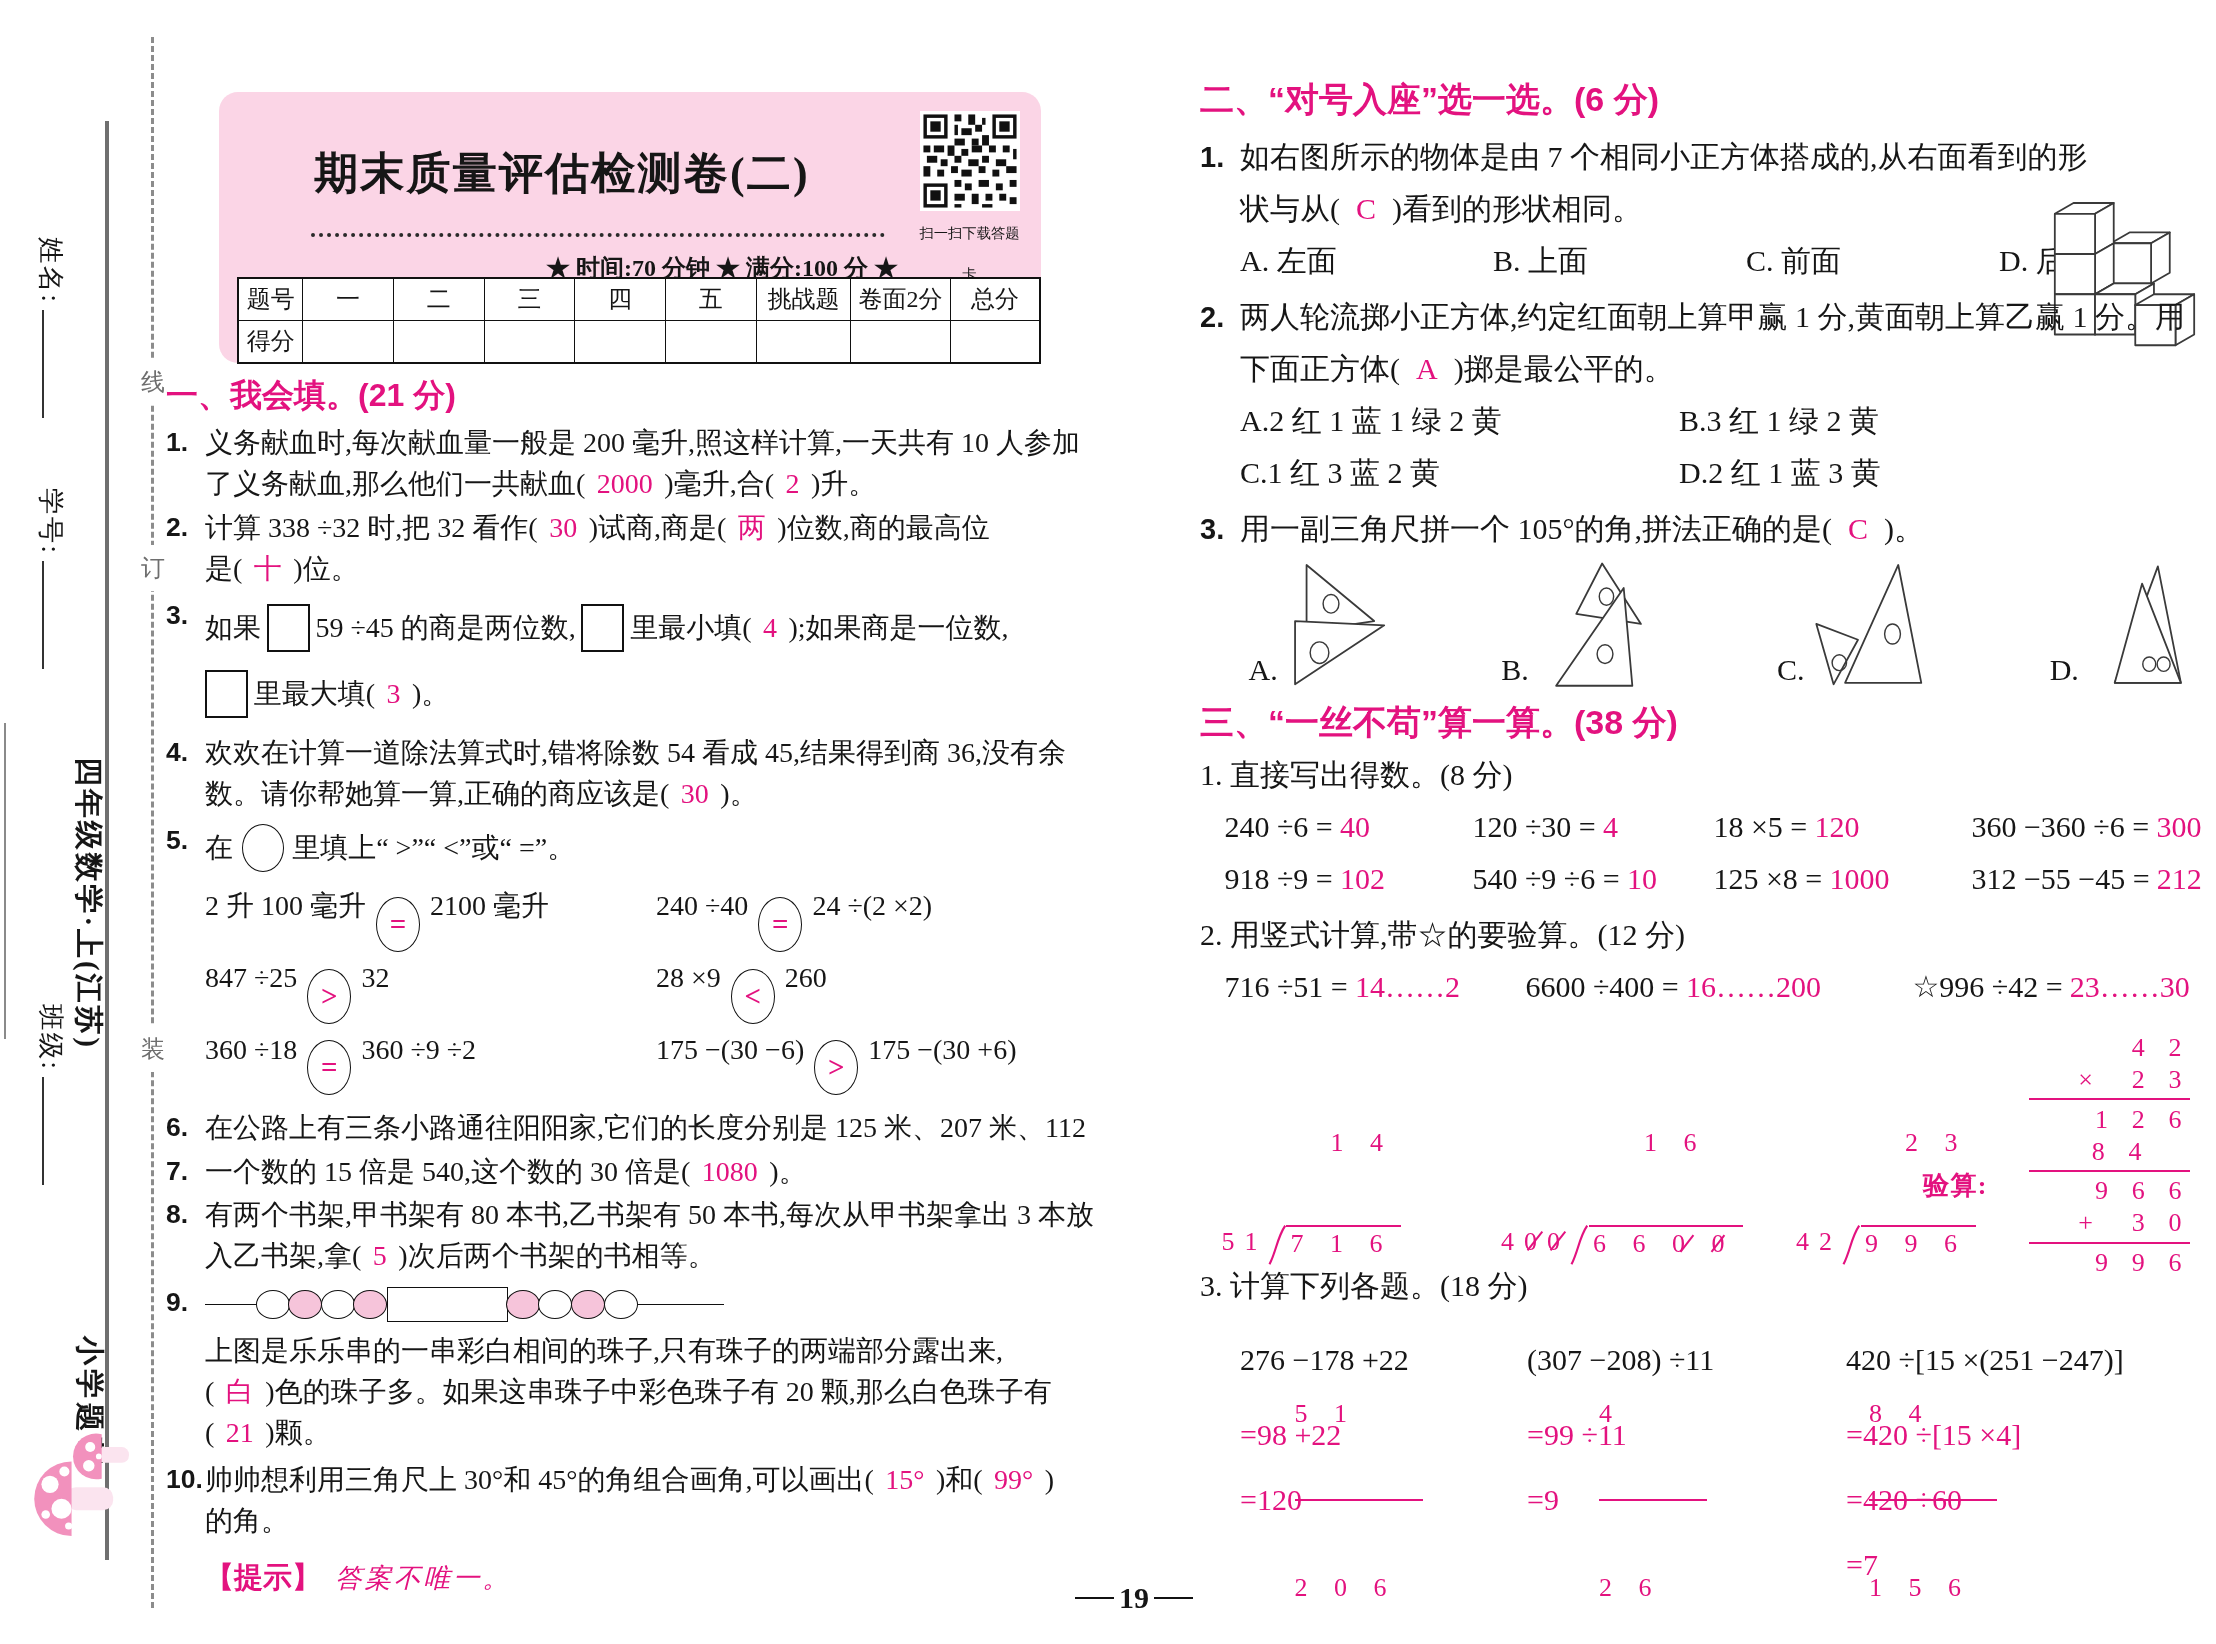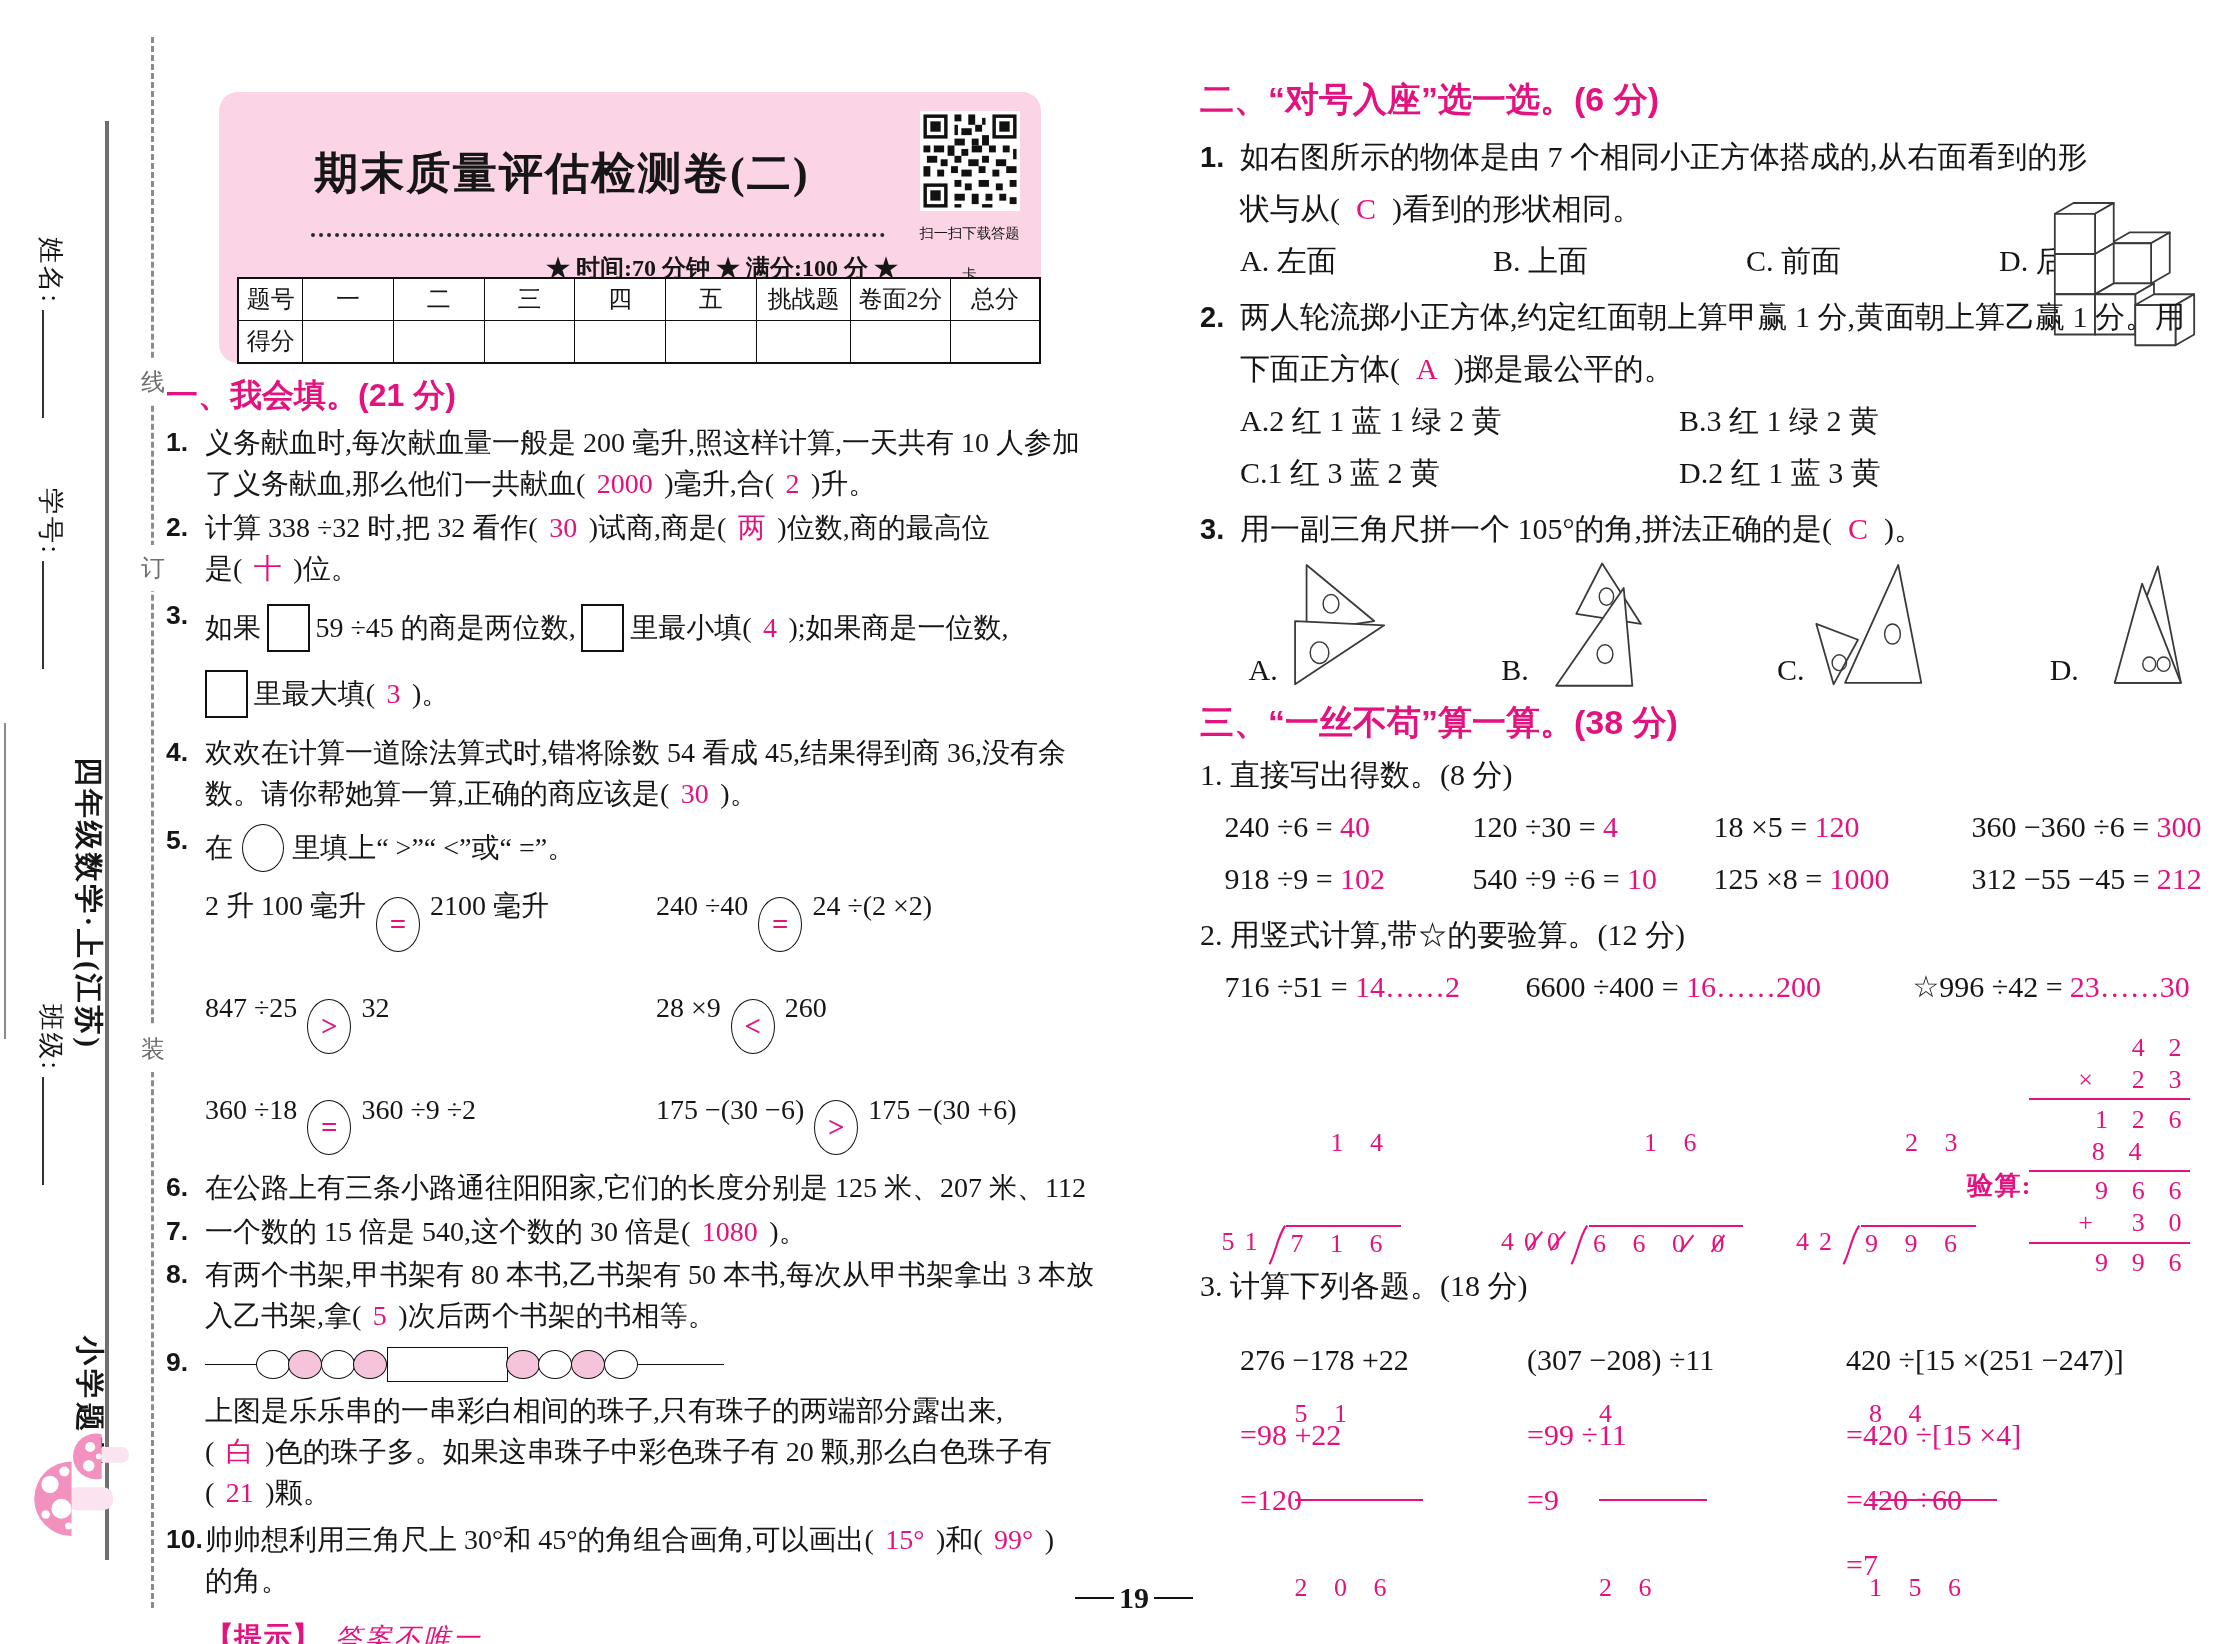--- a/index.html
+++ b/index.html
@@ -40,21 +40,21 @@
   .score-table{border:2.9px solid #111;}
   
   .sec-head{font-family:"Liberation Sans","DejaVu Sans",sans-serif;font-weight:bold;color:var(--mag);
     font-size:32px;line-height:39px;margin:0 0 7.2px 0;}
   .q{position:relative;padding-left:39px;}
   .qnum{position:absolute;left:0;top:0;font-family:"Liberation Sans","DejaVu Sans",sans-serif;font-weight:bold;font-size:26.5px;}
   .ans{color:var(--mag);padding:0 11.5px;}
   .ansletter{color:var(--mag);padding:0 16px;}
   .blank-box{display:inline-block;width:39px;height:44px;border:2.2px solid #111;vertical-align:-11.5px;margin:0 5.7px;background:#fff;}
   .circle{display:inline-block;width:40px;height:46px;border:1.8px solid #111;border-radius:50%;vertical-align:-13px;margin:0 8.6px;}
-  .comp-grid{display:grid;grid-template-columns:451px auto;row-gap:35px;margin:10px 0 2.9px 0;}
+  .comp-grid{display:grid;grid-template-columns:451px auto;row-gap:5px;margin:10px 0 2.9px 0;}
   .oval{display:inline-block;width:42px;height:53px;border:1.8px solid #111;border-radius:50%;margin:0 10px;
     vertical-align:-18.7px;text-align:center;line-height:52px;color:var(--mag);font-weight:bold;font-size:29px;}
   
   .beads{display:flex;align-items:center;height:44px;margin:1.4px 0 4.3px 0;}
   .bseg{height:0;border-top:1.8px solid #111;}
   .bead{width:32px;height:27px;border:1.8px solid #111;border-radius:50%;margin-left:-1.4px;flex:none;}
   .bead.w{background:#fff;} .bead.p{background:#f6c4da;}
   .bcover{width:119px;height:33px;border:1.8px solid #111;background:#fff;flex:none;margin:0 -0.7px;}
   .hint{margin:16px 0 0 39px;color:var(--mag);}
   .hint-label{font-family:"Liberation Sans","DejaVu Sans",sans-serif;font-weight:bold;font-size:29px;}
@@ -75,21 +75,21 @@
   .works{position:relative;height:237px;margin-top:10px;}
   .ldiv{position:absolute;color:var(--mag);font-size:26px;line-height:33px;white-space:pre;}
   .ldiv .r{letter-spacing:10px;}
   .dvd-row{display:flex;align-items:flex-start;}
   .dvr{letter-spacing:10px;}
   .dvd{border-top:2.2px solid var(--mag);padding:0 8.6px 0 4.3px;letter-spacing:10px;}
   .divline{border-top:2.2px solid var(--mag);margin:2.9px 0 4.3px 0;}
   .check{position:absolute;color:var(--mag);font-size:26px;line-height:32px;width:161px;}
   .check .r{text-align:right;white-space:pre;letter-spacing:8.6px;}
   .check .divline{margin:2.2px 0 3.6px 0;}
-  .check-label{position:absolute;left:-106px;top:138px;font-weight:bold;letter-spacing:1.4px;margin-left:44px;}
+  .check-label{position:absolute;left:-106px;top:138px;font-weight:bold;letter-spacing:1.4px;}
   .cancel2{position:relative;}
   .cancel2::before,.cancel2::after{content:"";position:absolute;top:12%;height:72%;border-right:2.2px solid var(--mag);transform:rotate(38deg);}
   .cancel2::before{left:22%;} .cancel2::after{left:72%;}
   .calc3{display:flex;margin-top:21.5px;}
   .calc3 .ccol{flex:none;}
   .expr{color:var(--ink);}
   .step{color:var(--mag);margin-top:32px;line-height:33px;}
   
   .footer{position:absolute;left:1075px;top:1581px;display:flex;align-items:center;gap:5px;}
   .fdash{width:39px;border-top:2.5px solid #111;height:0;display:inline-block;}

